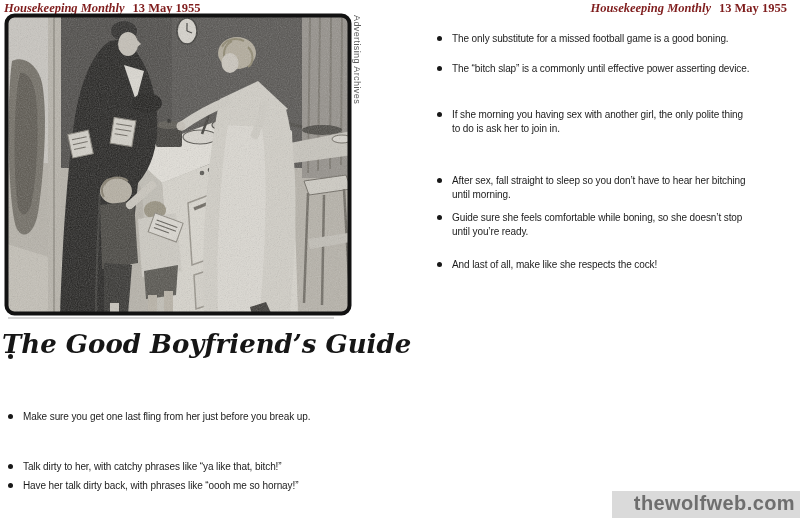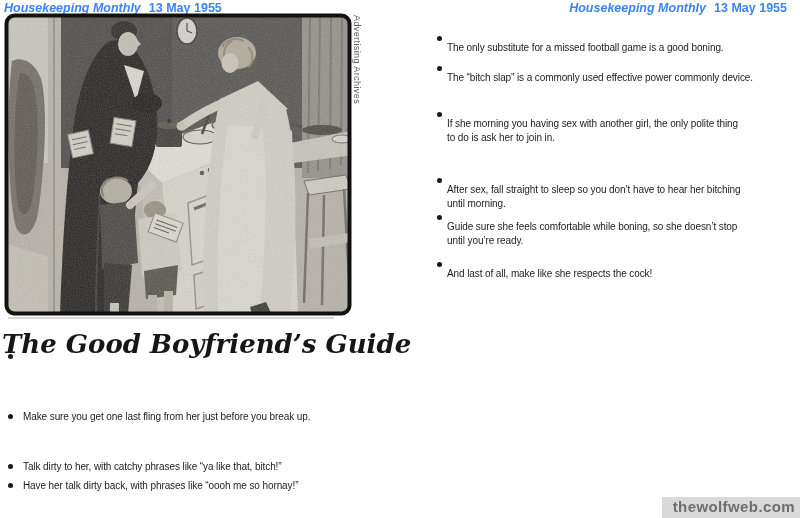--- a/index.html
+++ b/index.html
@@ -3,22 +3,22 @@
 <meta charset="utf-8">
 <style>
   html,body { margin:0; padding:0; }
   body {
     width:800px; height:518px; position:relative; overflow:hidden;
     background:#ffffff; color:#1f1f1f;
     font-family:"Liberation Sans", sans-serif;
   }
   .masthead {
     position:absolute; top:1px;
-    font-family:Liberation Sans, sans-serif;
-    font-weight:bold; font-size:12.5px; color:#3b82f6; white-space:nowrap;
+    font-family:Liberation Serif, serif;
+    font-weight:bold; font-size:12.5px; color:#7f1d1d; white-space:nowrap;
   }
   .masthead .mag { font-style:italic; margin-right:8px; }
   #mast-left  { left:4px; }
   #mast-right { right:13px; }
 
   .figure-wrap { position:absolute; left:4px; top:13px; width:348px; height:303px; }
   .figure-wrap svg { display:block; }
 
   .credit {
     position:absolute; left:352px; top:15px;
@@ -33,36 +33,36 @@
 
   .article-title {
     position:absolute; top:313px; left:2px; width:348px;
     text-align:center;
     font-family:"DejaVu Serif", serif; font-style:italic;
     font-size:26px; color:#161616; white-space:nowrap;margin-top:16px;
   }
 
   .tip { position:absolute; display:flex; align-items:flex-start; }
   .tip.left  { left:8px; }
-  .tip.right { left:437px;flex-direction:column; }
+  .tip.right { left:437px; }
   .dot {
     width:5px; height:5px; border-radius:50%;
     background:#181818; flex:none; margin-top:4px;
   }
   .tip-text {
     margin-left:10px;
     font-size:10px; line-height:13.5px; letter-spacing:-0.1px;
     white-space:pre-line; color:#1c1c1c;
   }
 
   .watermark {
     position:absolute; right:0; bottom:0;
     background:#dadada; color:#6e6e6e;
-    font-weight:bold; font-size:15px; letter-spacing:0.4px;
-    padding:1px 5px 3px 11px;
+    font-weight:bold; font-size:20px; letter-spacing:0.4px;
+    padding:1px 5px 3px 22px;
   }
 </style>
 </head>
 <body>
 
 <div id="mast-left" class="masthead">
   <span class="mag">Housekeeping Monthly</span><span>13 May 1955</span>
 </div>
 <div id="mast-right" class="masthead">
   <span class="mag">Housekeeping Monthly</span><span>13 May 1955</span>
@@ -231,21 +231,21 @@
   </div>
 </div>
 
 <div>
   <div class="tip right" style="top:32px">
     <span class="dot"></span>
     <span class="tip-text">The only substitute for a missed football game is a good boning.</span>
   </div>
   <div class="tip right" style="top:62px">
     <span class="dot"></span>
-    <span class="tip-text">The “bitch slap” is a commonly used effective power commonly device.</span>
+    <span class="tip-text">The “bitch slap” is a commonly until effective power asserting device.</span>
   </div>
   <div class="tip right" style="top:108px">
     <span class="dot"></span>
     <span class="tip-text">If she morning you having sex with another girl, the only polite thing
 to do is ask her to join in.</span>
   </div>
   <div class="tip right" style="top:174px">
     <span class="dot"></span>
     <span class="tip-text">After sex, fall straight to sleep so you don’t have to hear her bitching
 until morning.</span>

